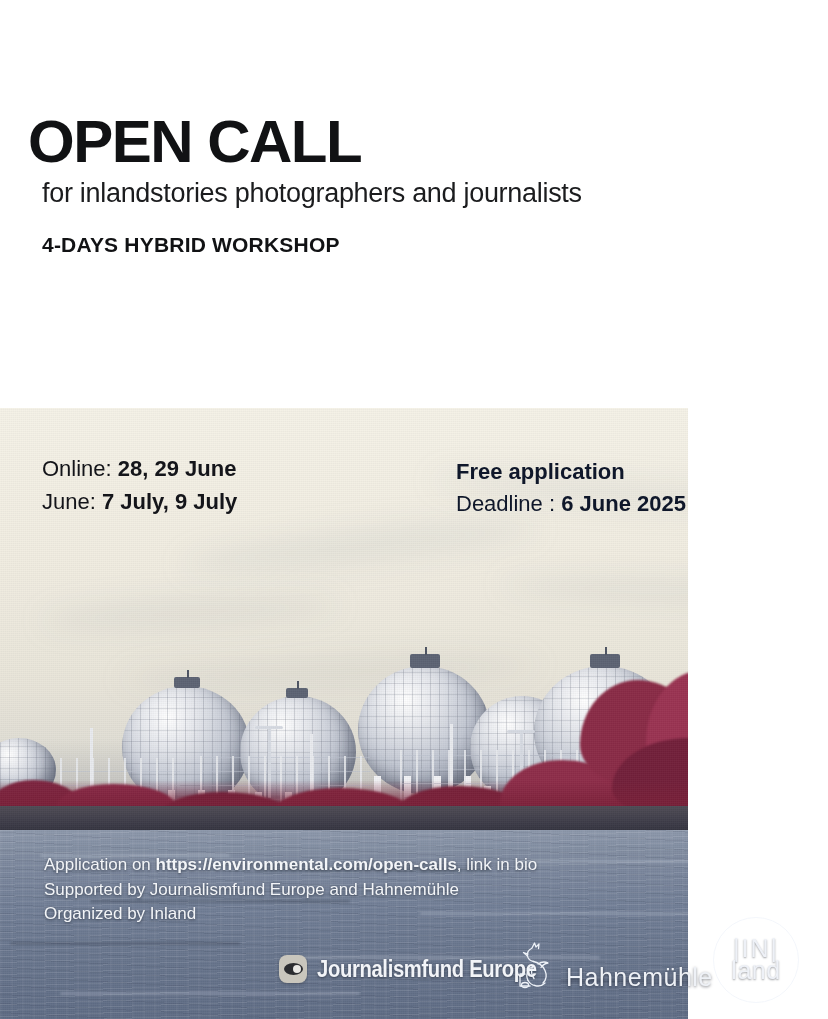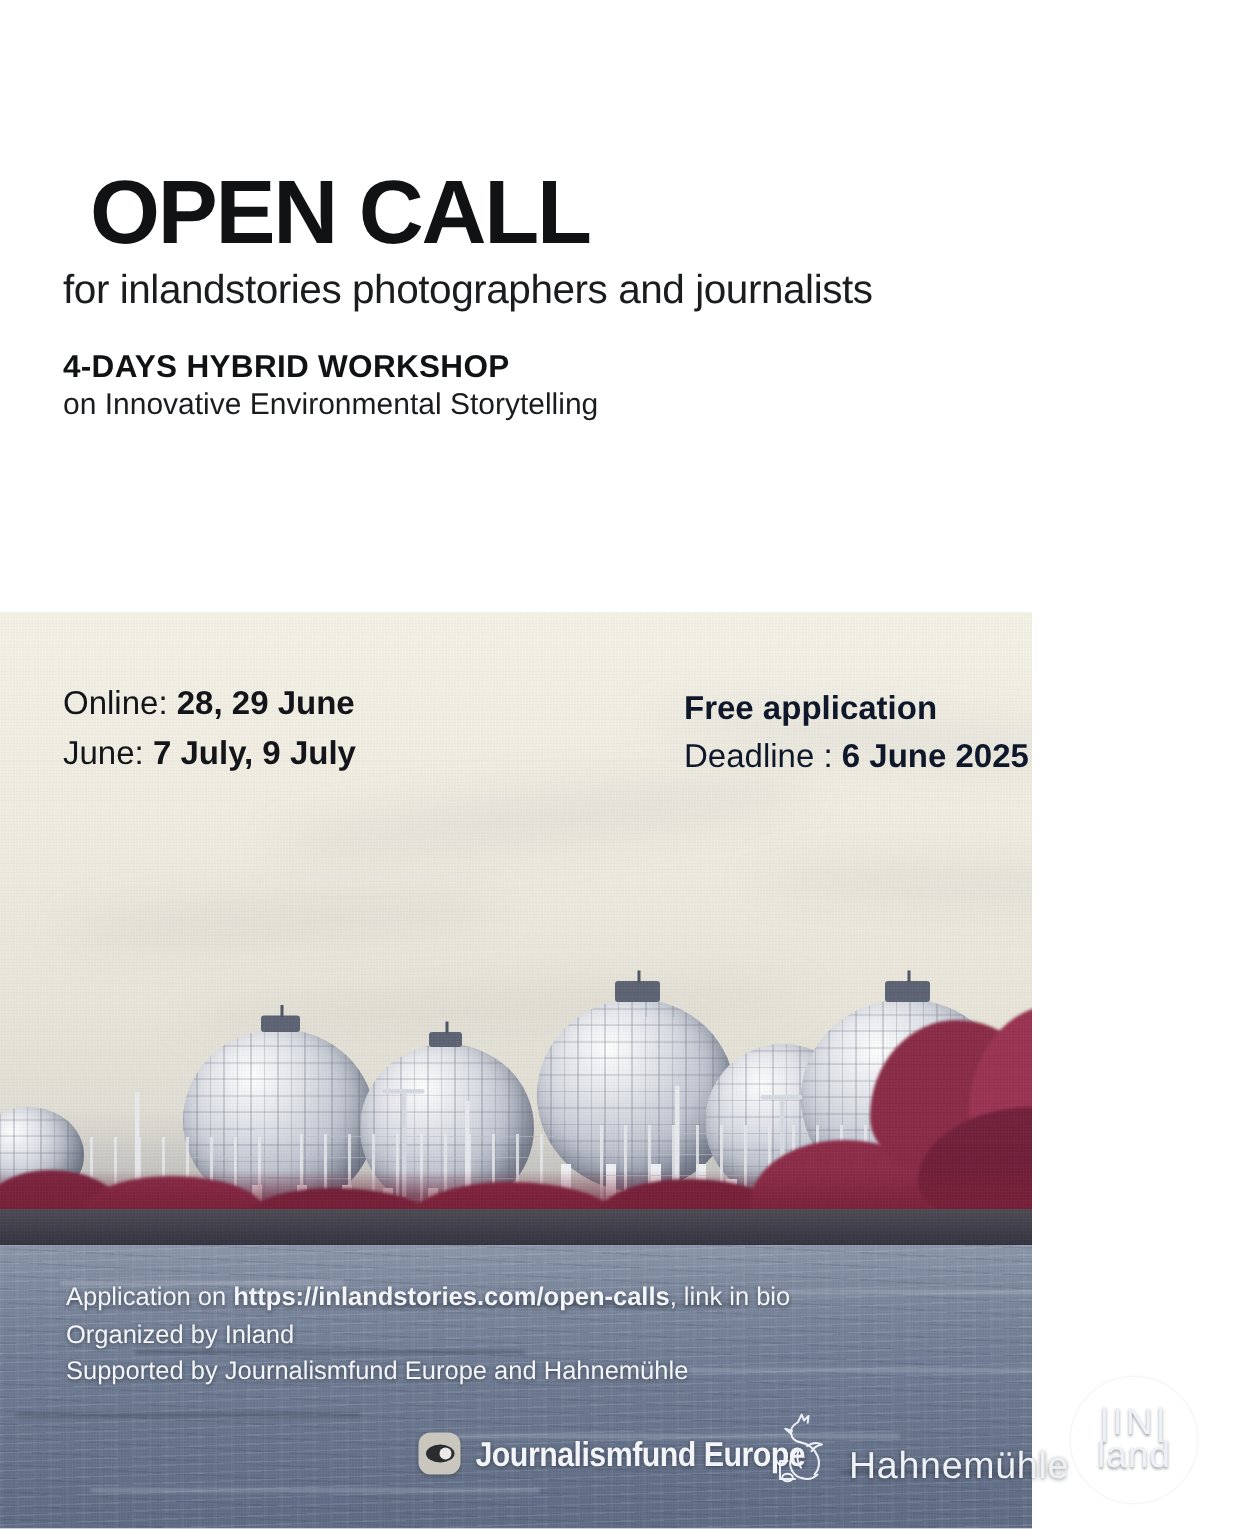--- a/index.html
+++ b/index.html
@@ -10,21 +10,21 @@
     overflow:hidden;
     position:relative;
   }
 
   
   .header {
     position:absolute; left:0; top:0; width:828px; height:408px;
     background:#ffffff;
   }
   .title-main {
-    position:absolute; left:60px; top:112px;
+    position:absolute; left:28px; top:112px;
     font-size:60px; font-weight:700; letter-spacing:-1.5px;
     color:#111214; line-height:1;
   }
   .title-sub {
     position:absolute; left:42px; top:178px;
     font-size:27px; font-weight:400; letter-spacing:-0.3px;
     color:#1b1c1e; line-height:1.15;
   }
   .ws-title {
     position:absolute; left:42px; top:233px;
@@ -226,21 +226,20 @@
     text-shadow:0 1px 2px rgba(10,14,24,.4);
   }
 </style>
 </head>
 <body>
 
 <div class="header">
   <div class="title-main">OPEN CALL</div>
   <div class="title-sub">for inlandstories photographers and journalists</div>
   <div class="ws-title">4-DAYS HYBRID WORKSHOP</div>
-  <div class="ws-sub">on Innovative Environmental Storytelling</div>
 </div>
 
 <div class="photo">
 
   <div class="sky"></div>
   <div class="sky-wisp w1"></div>
   <div class="sky-wisp w2"></div>
   <div class="sky-wisp w3"></div>
   <div class="sky-wisp w4"></div>
   <div class="sky-wisp w5"></div>
@@ -343,24 +342,24 @@
   <div class="appl">
     <div class="b">Free application</div>
     <div>
       <span>Deadline :</span>
       <span class="b">6 June 2025</span>
     </div>
   </div>
 
   <div class="creditblock">
     <div>
-      <span>Application on </span><span class="b">https://inlandstories.com/open-calls</span><span>, link in bio</span>
+      <span>Application on </span><span class="b">https://environmental.com/open-calls</span><span>, link in bio</span>
     </div>
+    <div>Supported by Journalismfund Europe and Hahnemühle</div>
     <div>Organized by Inland</div>
-    <div>Supported by Journalismfund Europe and Hahnemühle</div>
   </div>
 </div>
 
 <div class="jfe">
   <span class="jfe-icon">
     <span class="jfe-lens"></span>
   </span>
   <span class="jfe-text">Journalismfund Europe</span>
 </div>
 

